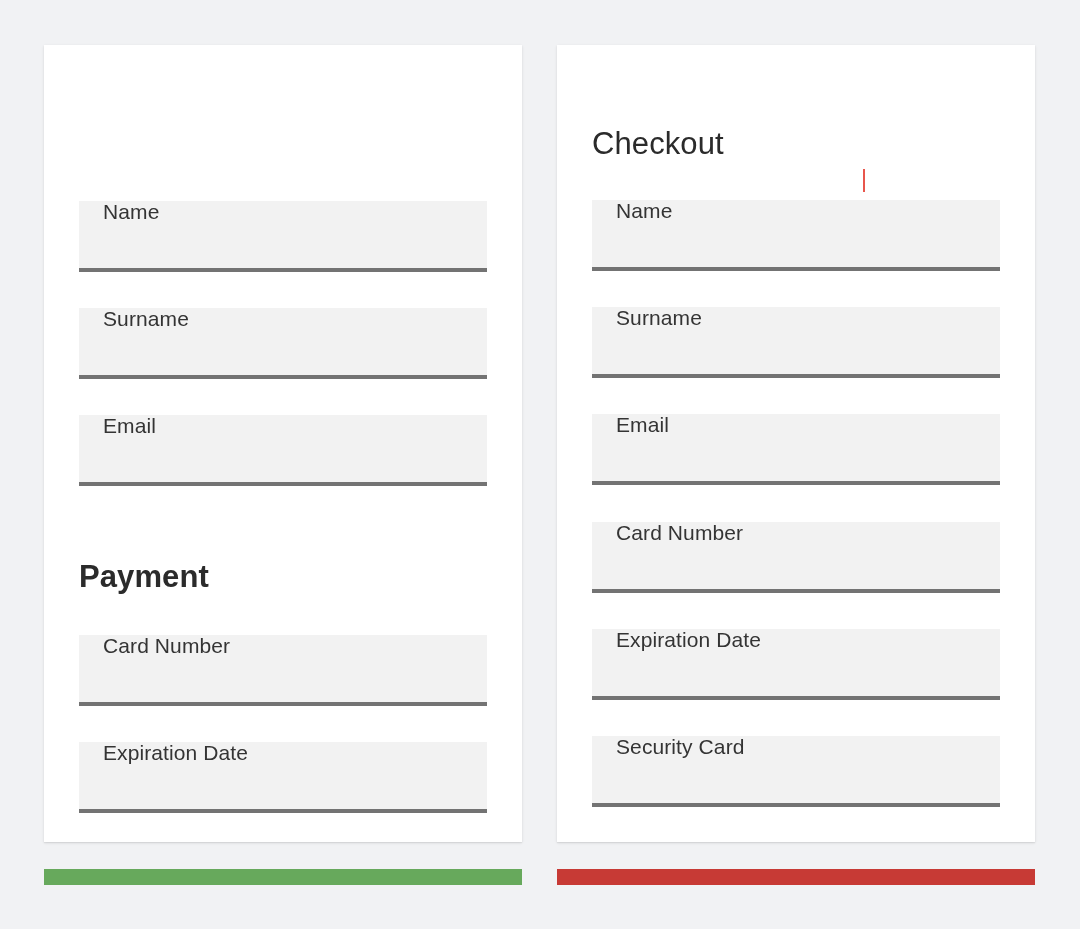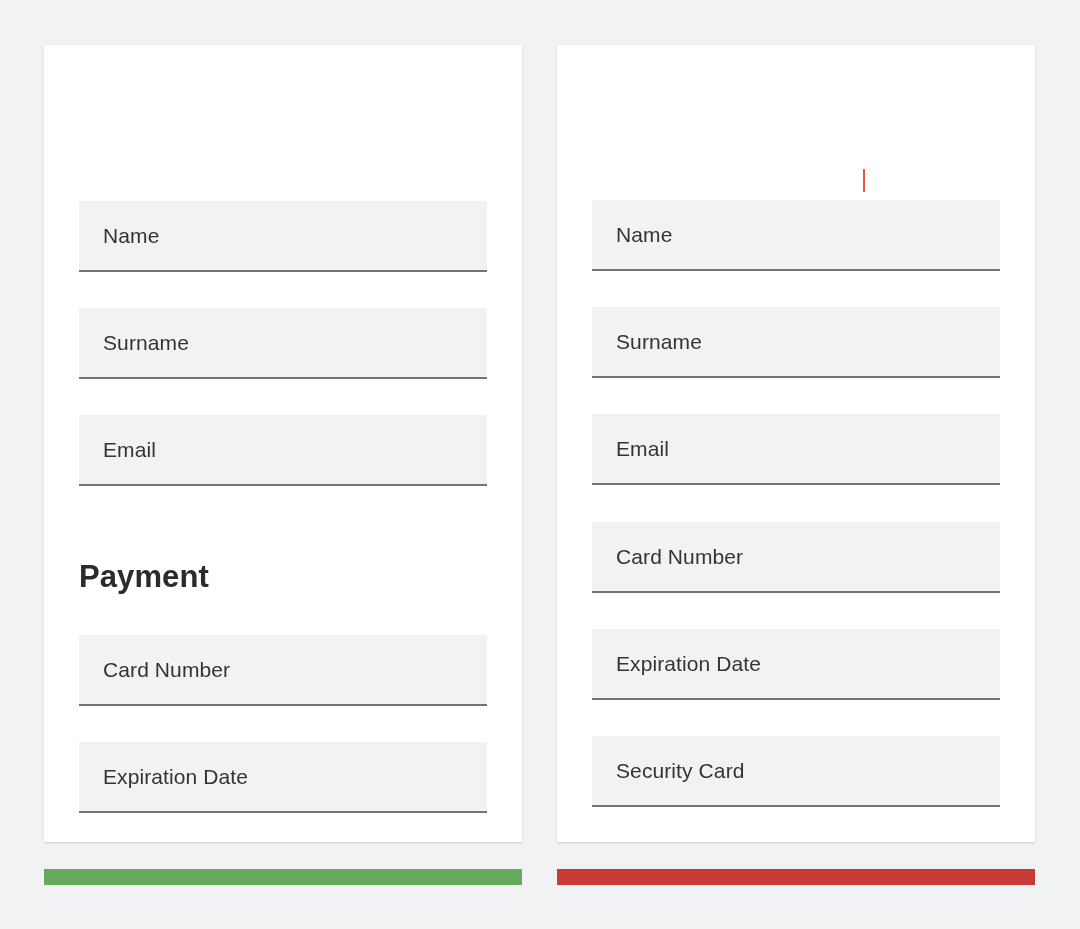--- a/index.html
+++ b/index.html
@@ -68,23 +68,23 @@
   .panel.left .heading-main { left: 35px; }
   .panel.left .heading-sub  { left: 35px; }
 
   
   .field {
     position: absolute;
     left: 35px;
     width: 408px;
     height: 71px;
     background: #f2f2f2;
-    border-bottom: 2px solid #737373;
+    border-bottom: 4px solid #737373;
     display: flex;
-    align-items: center;
+    align-items: flex-start;
     padding-left: 24px;
   }
 
   .field-label {
     font-size: 21px;
     font-weight: 400;
     color: #343434;
     line-height: 1;
     letter-spacing: 0.1px;
   }
@@ -146,20 +146,21 @@
       <div class="field" style="top:697px">
         <span class="field-label">Expiration Date</span>
       </div>
 
     </div>
   </div>
 
   <div class="panel right">
     <div class="panel-inner">
 
+      <div class="section-heading heading-main">Checkout</div>
 
       <div class="caret" style="left: 306px; top: 124px; background: rgb(232, 86, 76);"></div>
 
       <div class="field" style="top:155px">
         <span class="field-label">Name</span>
       </div>
 
       <div class="field" style="top:262px">
         <span class="field-label">Surname</span>
       </div>

